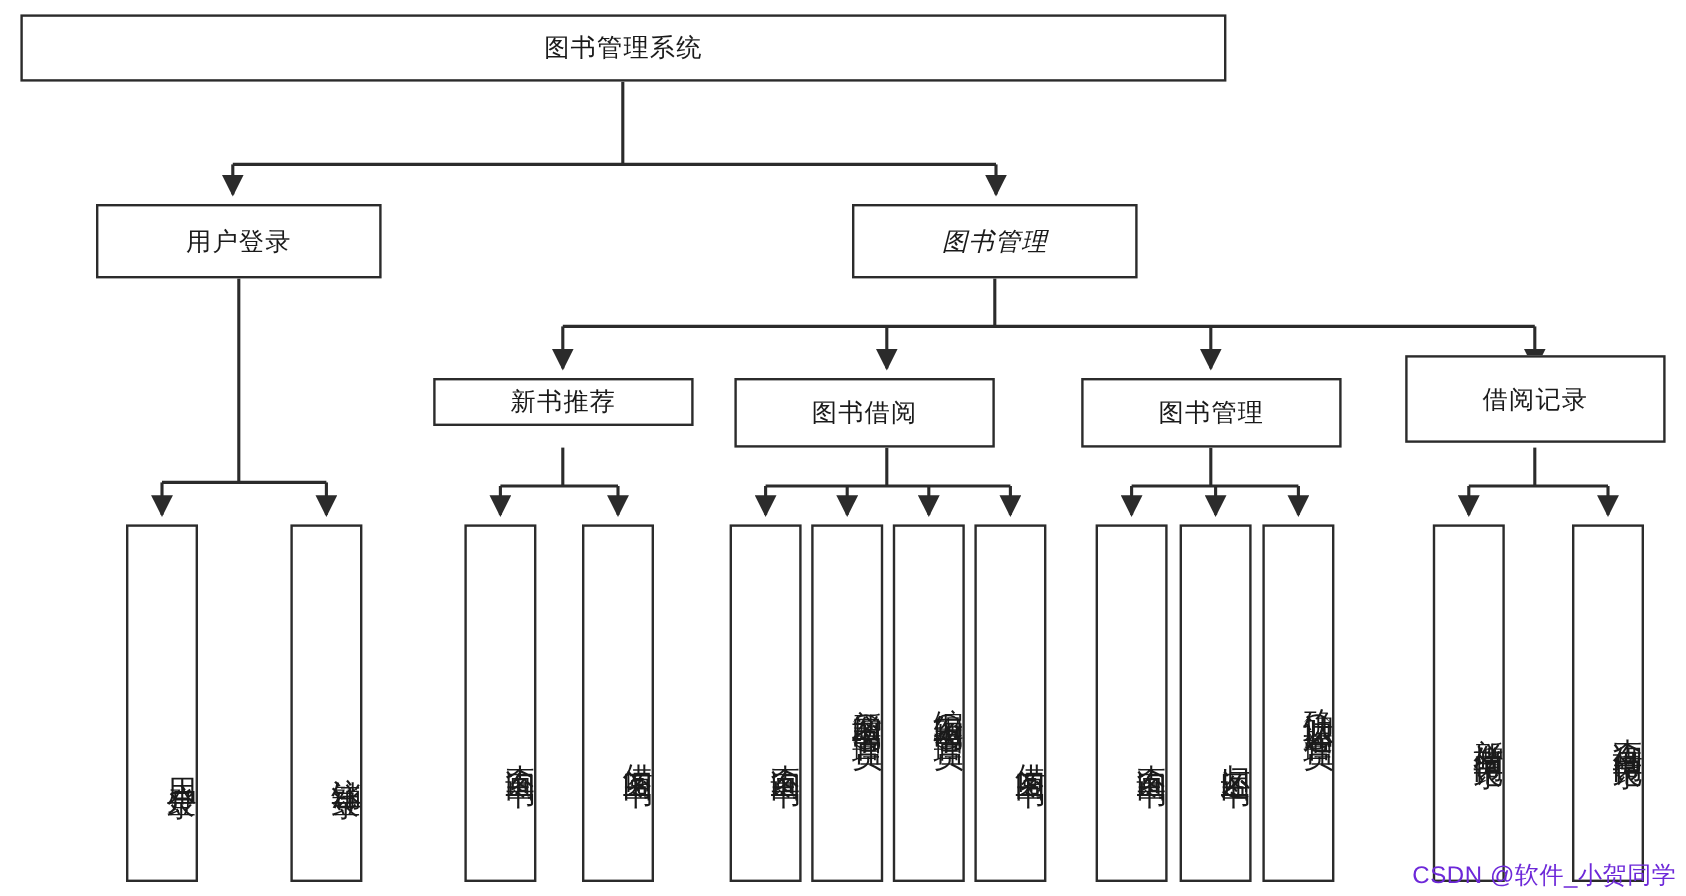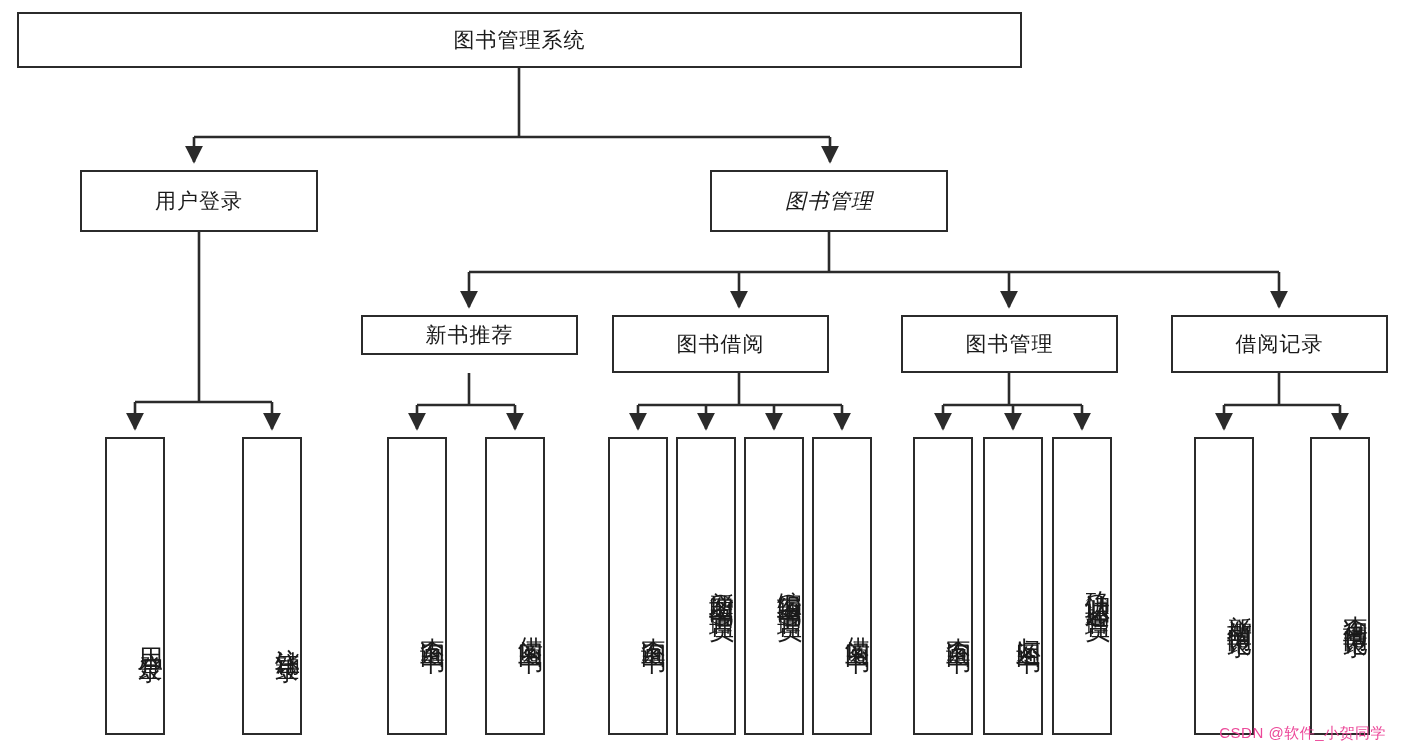--- a/index.html
+++ b/index.html
@@ -48,24 +48,24 @@
     align-items: flex-start;
     justify-content: center;
     line-height: 1;
   }
   .node-label {
     display: block;
     white-space: nowrap;
   }
   .watermark {
     position: absolute;
-    right: 19px;
+    right: 8px;
     bottom: 4px;
-    font-size: 15px;
-    color: #ec4899;
+    font-size: 20px;
+    color: #6d28d9;
     letter-spacing: 0.5px;
     white-space: nowrap;
   }
 </style>
 </head>
 <body>
 
 <div id="canvas">
 
   <svg id="wires" viewBox="0 0 1405 747" xmlns="http://www.w3.org/2000/svg">
@@ -132,21 +132,21 @@
 
   <div class="node horiz" style="left:361px; top:315px; width:217px; height:40px;">
     <span class="node-label">新书推荐</span>
   </div>
   <div class="node horiz" style="left:612px; top:315px; width:217px; height:58px;">
     <span class="node-label">图书借阅</span>
   </div>
   <div class="node horiz" style="left:901px; top:315px; width:217px; height:58px;">
     <span class="node-label">图书管理</span>
   </div>
-  <div class="node horiz" style="left:1171px; top:315px; width:217px; height:58px;">
+  <div class="node horiz" style="left:1171px; top:296px; width:217px; height:73px;">
     <span class="node-label">借阅记录</span>
   </div>
 
   <div class="node vert" style="left:105px; top:437px; width:60px; height:298px; padding-top:100px;">
     <span class="node-label">用户登录</span>
   </div>
   <div class="node vert" style="left:242px; top:437px; width:60px; height:298px; padding-top:100px;">
     <span class="node-label">注销登录</span>
   </div>
   <div class="node vert" style="left:387px; top:437px; width:60px; height:298px; padding-top:78px;">

